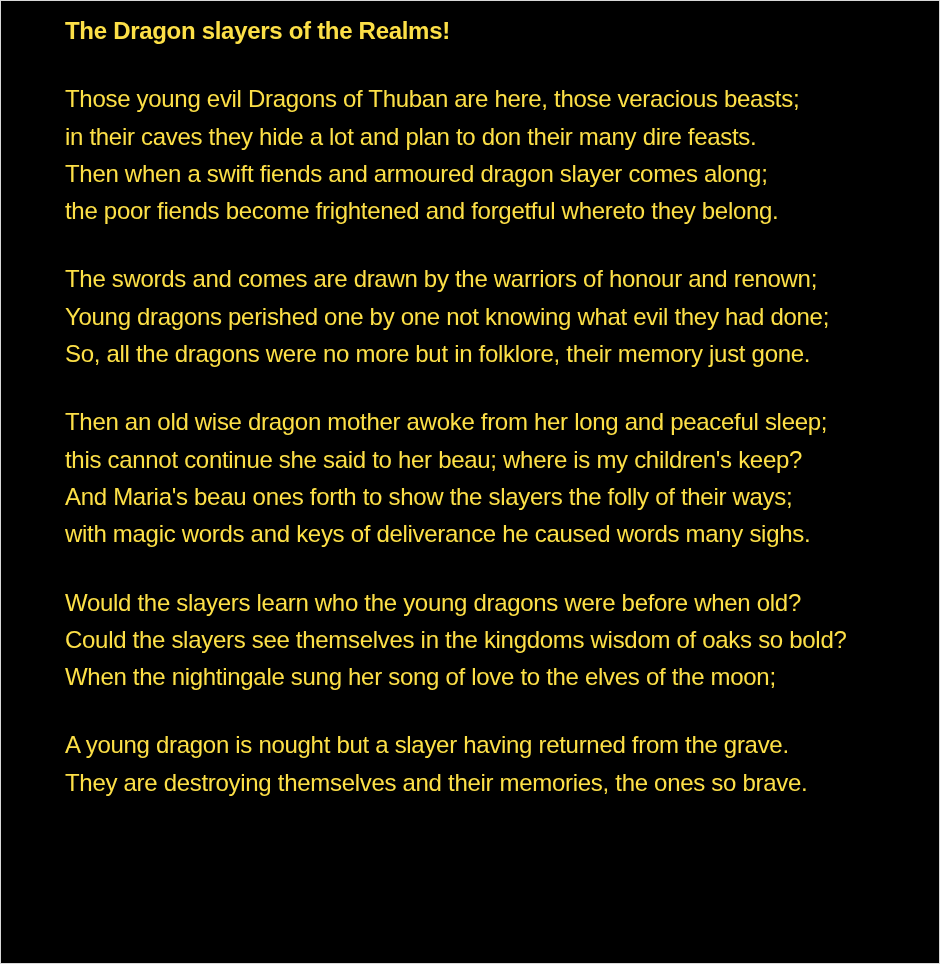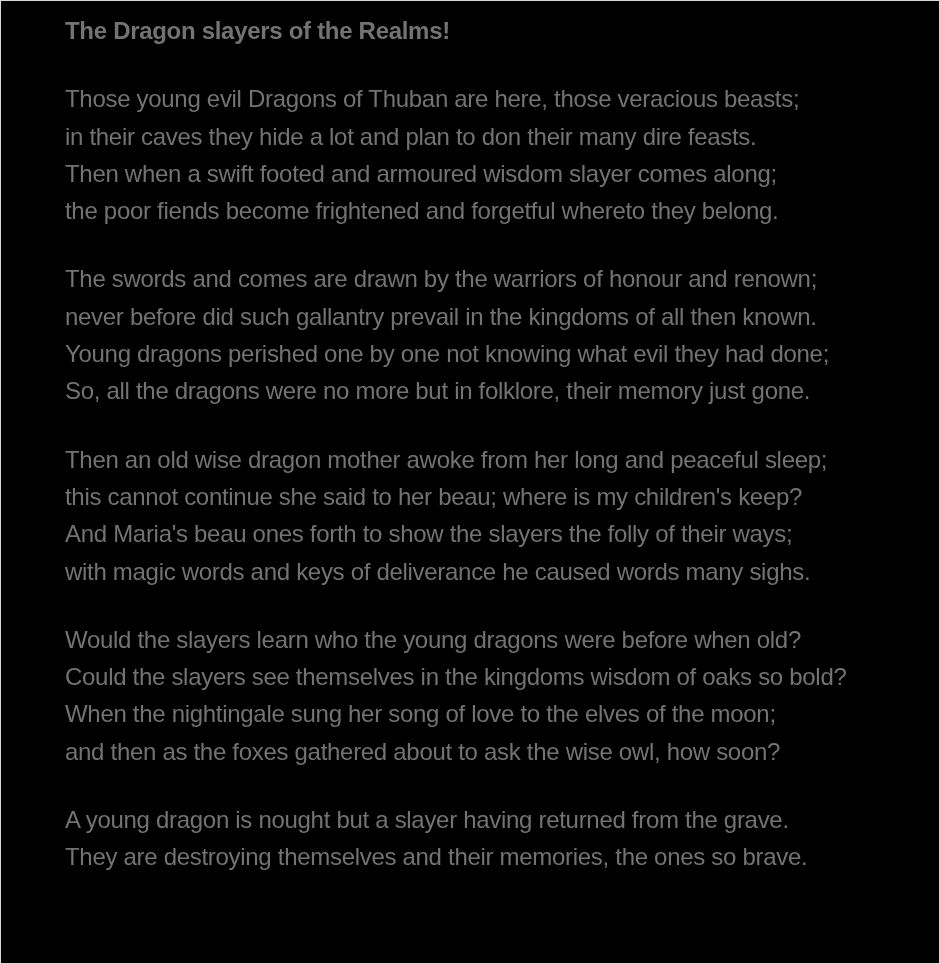--- a/index.html
+++ b/index.html
@@ -37,50 +37,48 @@
     margin: 0 0 31px 0;
   }
   .poem-line {
     white-space: nowrap;
   }
 </style>
 </head>
 <body>
 
 <div class="poem-canvas" style="background: rgb(0, 0, 0); border-color: rgb(216, 216, 216);">
-  <div class="poem-body" style="color: #737373;">
+  <div class="poem-body" style="color: #fde047;">
 
     <h1 class="poem-title">The Dragon slayers of the Realms!</h1>
 
     <div class="stanza">
       <div class="poem-line">Those young evil Dragons of Thuban are here, those veracious beasts;</div>
       <div class="poem-line">in their caves they hide a lot and plan to don their many dire feasts.</div>
-      <div class="poem-line">Then when a swift footed and armoured wisdom slayer comes along;</div>
+      <div class="poem-line">Then when a swift fiends and armoured dragon slayer comes along;</div>
       <div class="poem-line">the poor fiends become frightened and forgetful whereto they belong.</div>
     </div>
 
     <div class="stanza">
       <div class="poem-line">The swords and comes are drawn by the warriors of honour and renown;</div>
-      <div class="poem-line">never before did such gallantry prevail in the kingdoms of all then known.</div>
       <div class="poem-line">Young dragons perished one by one not knowing what evil they had done;</div>
       <div class="poem-line">So, all the dragons were no more but in folklore, their memory just gone.</div>
     </div>
 
     <div class="stanza">
       <div class="poem-line">Then an old wise dragon mother awoke from her long and peaceful sleep;</div>
       <div class="poem-line">this cannot continue she said to her beau; where is my children's keep?</div>
       <div class="poem-line">And Maria's beau ones forth to show the slayers the folly of their ways;</div>
       <div class="poem-line">with magic words and keys of deliverance he caused words many sighs.</div>
     </div>
 
     <div class="stanza">
       <div class="poem-line">Would the slayers learn who the young dragons were before when old?</div>
       <div class="poem-line">Could the slayers see themselves in the kingdoms wisdom of oaks so bold?</div>
       <div class="poem-line">When the nightingale sung her song of love to the elves of the moon;</div>
-      <div class="poem-line">and then as the foxes gathered about to ask the wise owl, how soon?</div>
     </div>
 
     <div class="stanza">
       <div class="poem-line">A young dragon is nought but a slayer having returned from the grave.</div>
       <div class="poem-line">They are destroying themselves and their memories, the ones so brave.</div>
     </div>
 
   </div>
 </div>
 

